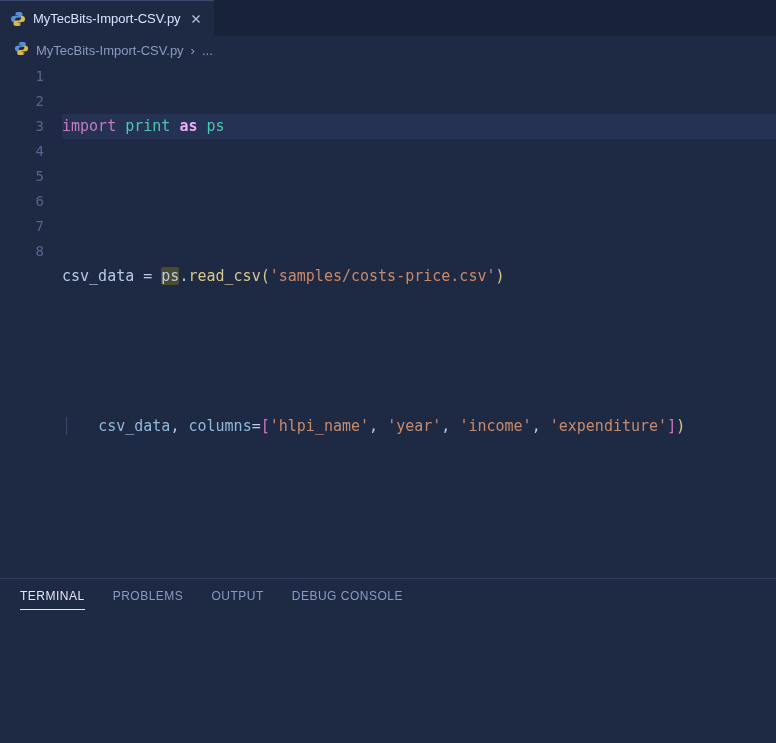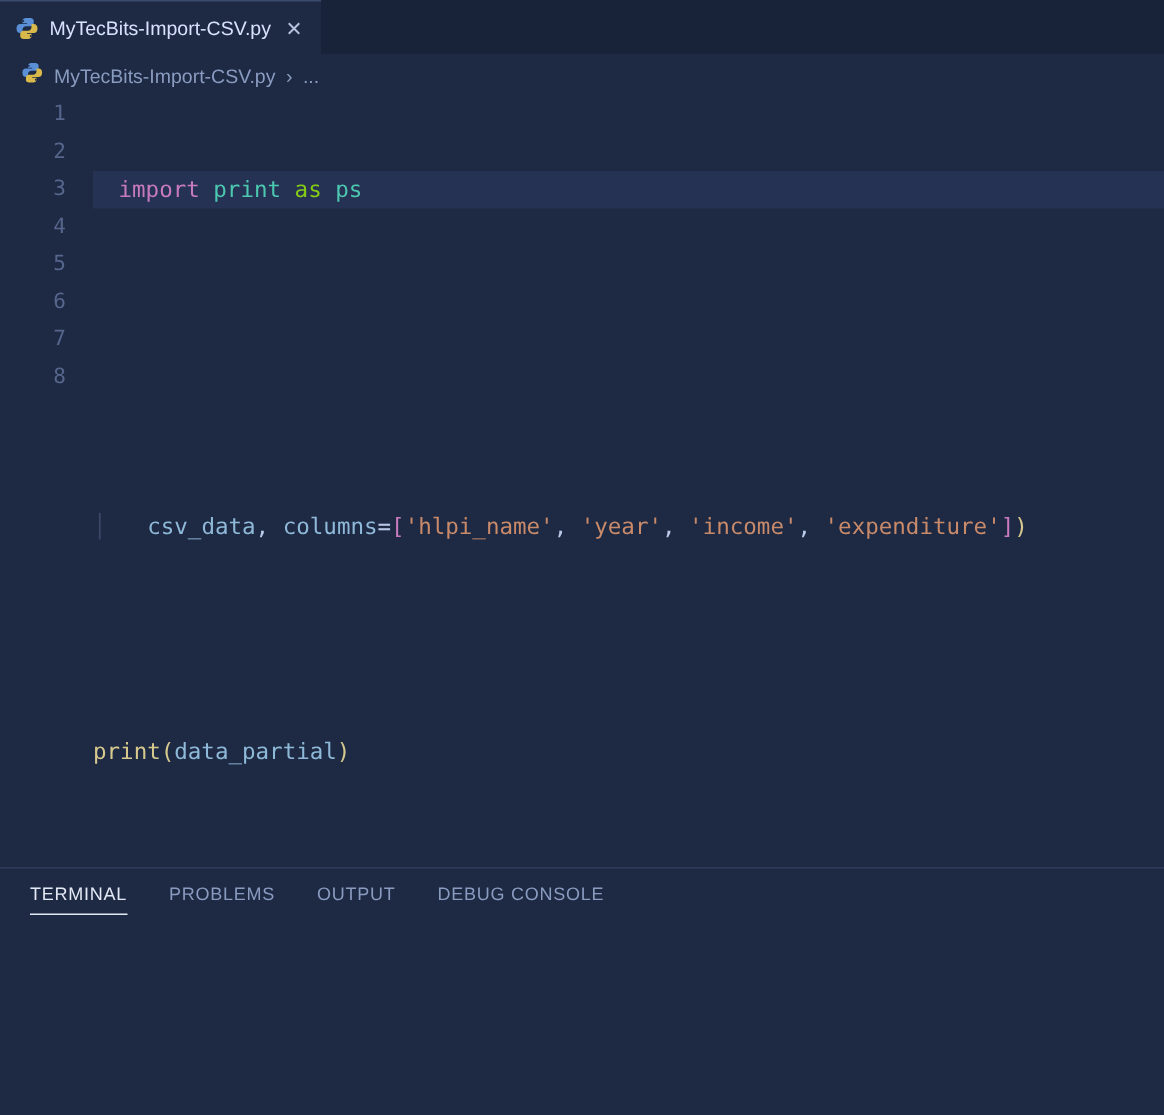--- a/index.html
+++ b/index.html
@@ -75,23 +75,23 @@
   }
   .gutter div { height: 25px; line-height: 25px; font-size: 14px; }
   .code {
     flex: 1;
     font-size: 15px;
     line-height: 25px;
     white-space: pre;
   }
   .code .line { height: 25px; }
   .code .line.active { background: #253253; }
-  .kw { color: #c77abf; margin-left: 17px; }
+  .kw { color: #c77abf; }
   .mod { color: #4cc8b0; }
-  .as { color: #84cc16; }
+  .as { color: #f0abfc; font-weight: bold; }
   .alias { color: #4cc8b0; }
   .var { color: #b9c9e8; }
   .op { color: #b9c9e8; }
   .hl { background: #4a4a2f; border-radius: 2px; }
   .func { color: #d7c98e; }
   .str { color: #c98a6a; }
   .lit { color: #8fb9d8; }
   .paren { color: #d7c98e; }
   .paren2 { color: #c77abf; }
   .indent-guide { color: #3b4769; }
@@ -161,24 +161,24 @@
     <div>3</div>
     <div>4</div>
     <div>5</div>
     <div>6</div>
     <div>7</div>
     <div>8</div>
   </div>
   <div class="code">
     <div class="line active"><span class="kw">import</span> <span class="mod">print</span> <span class="as">as</span> <span class="alias">ps</span></div>
     <div class="line"></div>
+    <div class="line"><span class="var">csv_data</span><span class="op"> = </span><span class="var hl">ps</span><span class="op">.</span><span class="func">read_csv</span><span class="paren">(</span><span class="str">'samples/costs-price.csv'</span><span class="paren">)</span></div>
     <div class="line"></div>
     <div class="line"><span class="indent-guide">│</span><span style="margin-left:-9px">    </span><span class="lit">csv_data</span><span class="op">, </span><span class="lit">columns</span><span class="op">=</span><span class="paren2">[</span><span class="str">'hlpi_name'</span><span class="op">, </span><span class="str">'year'</span><span class="op">, </span><span class="str">'income'</span><span class="op">, </span><span class="str">'expenditure'</span><span class="paren2">]</span><span class="paren">)</span></div>
     <div class="line"></div>
-    <div class="line"><span class="func">print</span><span class="paren">(</span><span class="lit">data_partial</span><span class="paren">)</span></div>
   </div>
 </div>
 
 <div class="panel">
   <div class="panel-tabs">
     <div class="panel-tab active">TERMINAL</div>
     <div class="panel-tab">PROBLEMS</div>
     <div class="panel-tab">OUTPUT</div>
     <div class="panel-tab">DEBUG CONSOLE</div>
   </div>

